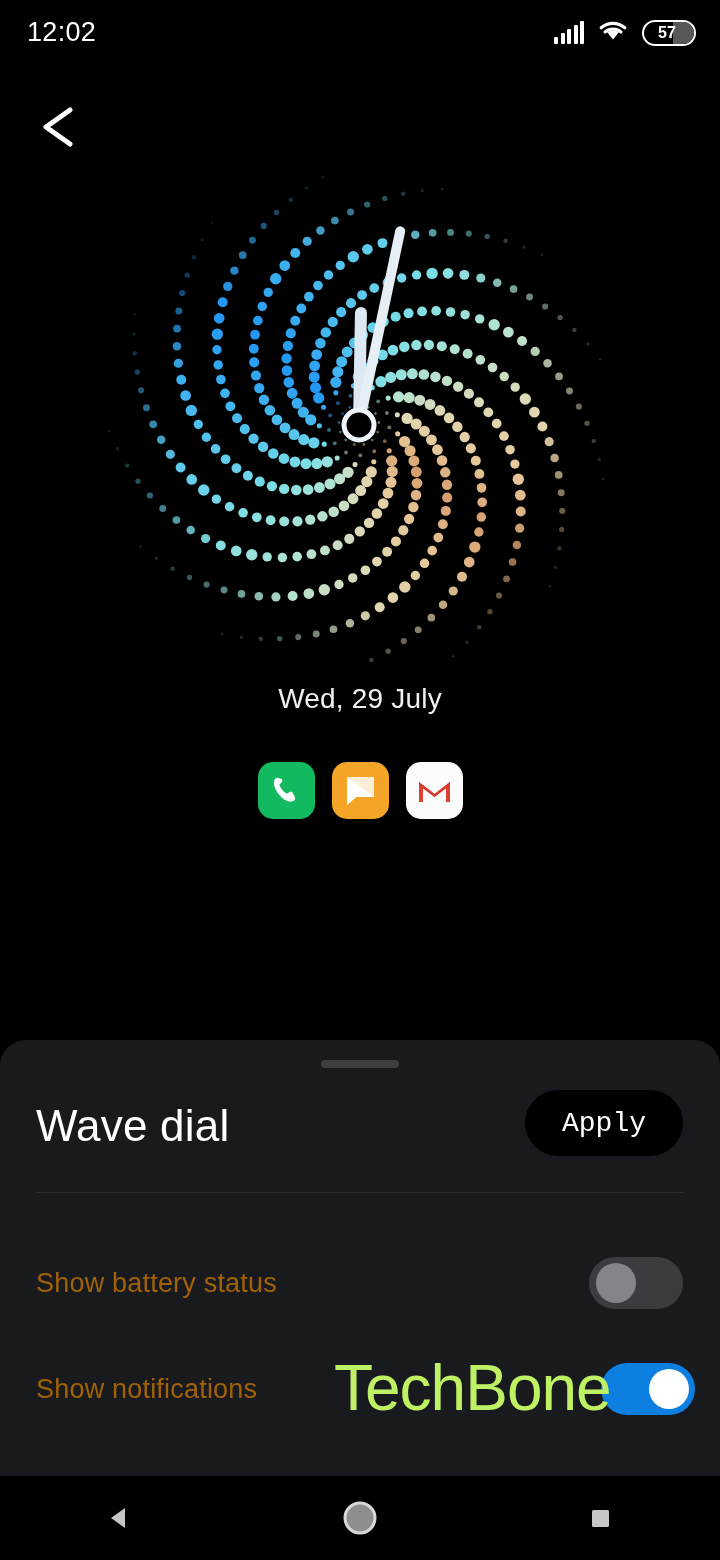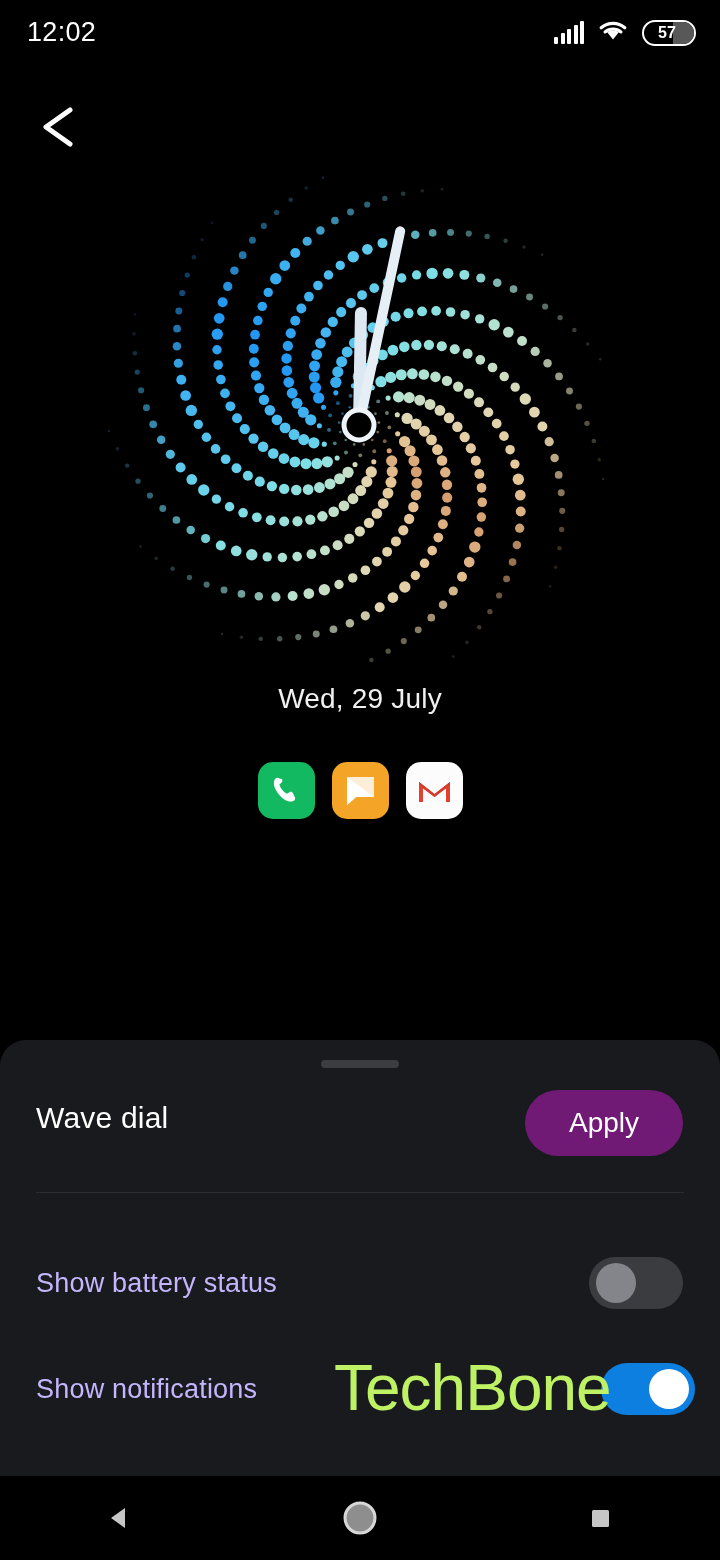--- a/index.html
+++ b/index.html
@@ -149,32 +149,32 @@
     left: 50%; top: 20px;
     transform: translateX(-50%);
     width: 78px; height: 8px;
     border-radius: 4px;
     background: #3c3d41;
   }
   #sheet-title {
     position: absolute;
     left: 36px; top: 61px;
     color: #ffffff;
-    font-size: 30px;
+    font-size: 44px;
     letter-spacing: 0.2px;
   }
   #apply-button {
     position: absolute;
     right: 37px; top: 50px;
     width: 158px; height: 66px;
     border: none;
     border-radius: 33px;
-    background: #701a75;
+    background: #000000;
     color: #ffffff;
-    font-family: Liberation Sans, sans-serif;
+    font-family: Liberation Mono, monospace;
     font-size: 28px;
     cursor: pointer;
     padding: 0;
   }
   #sheet-divider {
     position: absolute;
     left: 36px; top: 152px;
     width: 648px; height: 1px;
     background: #2c2d31;
   }
@@ -184,21 +184,21 @@
     left: 0;
     width: 720px; height: 72px;
     display: flex;
     align-items: center;
   }
   #row-battery { top: 1247px; }
   #row-notifications { top: 1353px; padding-left: 12px; }
   .row-label {
     position: absolute;
     left: 36px;
-    color: #c4b5fd;
+    color: #a16207;
     font-size: 27px;
     letter-spacing: 0.2px;
   }
   .toggle {
     position: absolute;
     right: 37px;
     width: 94px; height: 52px;
     border-radius: 26px;
     box-sizing: border-box;
   }

